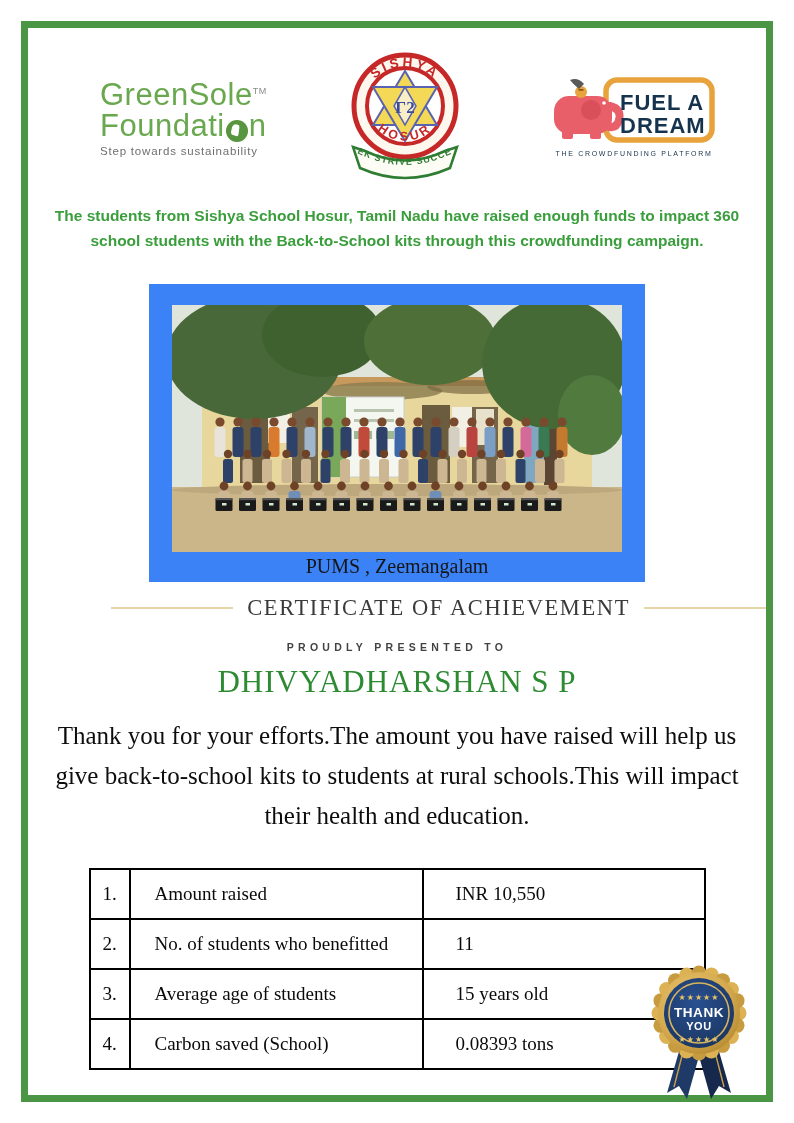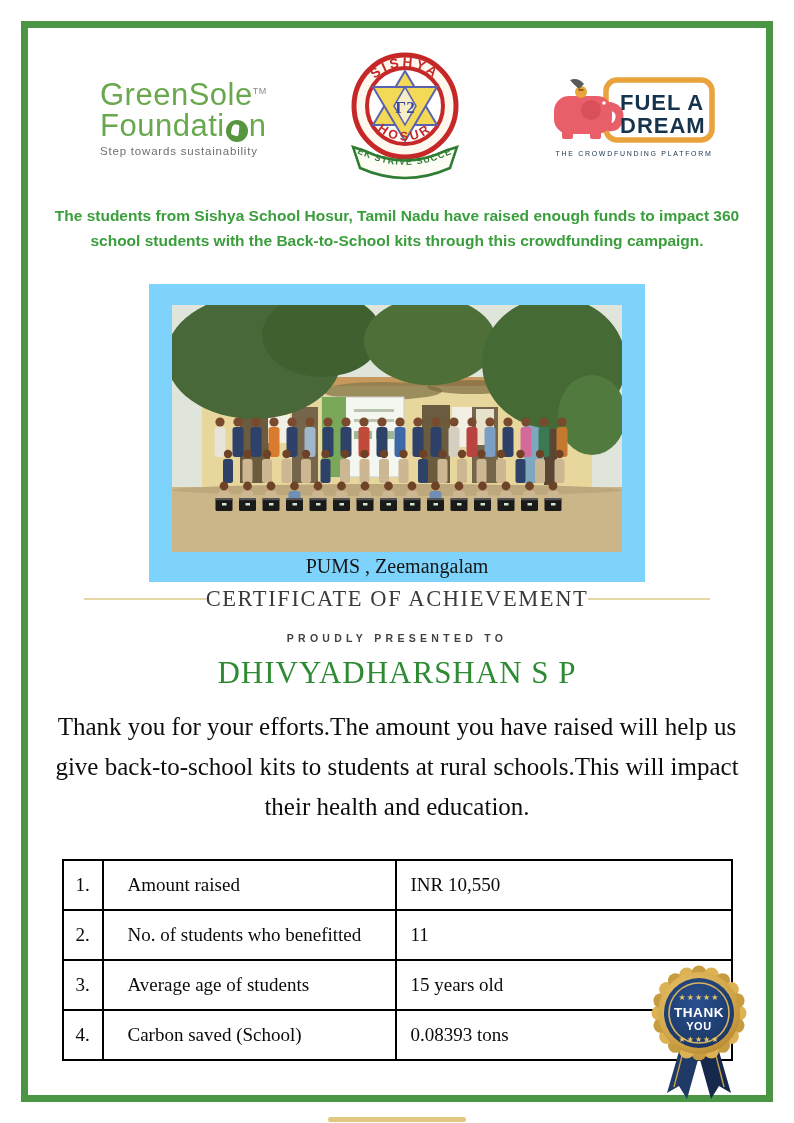--- a/index.html
+++ b/index.html
@@ -39,31 +39,31 @@
   .fuel-logo { width:176px; height:92px; margin-right:4px; }
 
   
   .impact {
     margin:22px auto 0; width:716px; text-align:center;
     color:#3a9e3c; font-weight:bold; font-size:15.5px; line-height:1.6;
   }
 
   
   .photo-card {
-    width:496px; height:298px; margin:30px auto 0; background:#7dd3fc;
+    width:496px; height:298px; margin:30px auto 0; background:#3b82f6;
     display:flex; flex-direction:column; align-items:center;
   }
   .photo-frame { margin-top:21px; width:450px; height:247px; display:block; }
   .photo-caption {
     font-family:"Liberation Serif", serif; font-size:20px; color:#151515;
     margin-top:3px;
   }
 
   
-  .title-row { display:flex; align-items:center; justify-content:center; margin-top:4px; }
+  .title-row { display:flex; align-items:center; justify-content:flex-end; gap:14px; margin-top:13px; }
   .title-rule { width:122px; height:2px; background:#e5d6a8; }
   .cert-title {
     font-family:"Liberation Serif", serif; font-size:22.5px; color:#3a3a3a;
     letter-spacing:1.6px; font-weight:500;
   }
   .presented {
     text-align:center; margin-top:20px; font-size:10.5px; letter-spacing:4.3px;
     color:#424242; font-weight:600;
   }
   .recipient {
@@ -78,21 +78,21 @@
 
   
   table.stats { border-collapse:collapse; margin:32px auto 0; }
   table.stats td {
     border:2px solid #000; height:50px;
     font-family:"Liberation Serif", serif; font-size:19px; color:#0a0a0a;
     vertical-align:middle;
   }
   td.c-no    { width:40px;  text-align:center; }
   td.c-label { width:293px; padding-left:24px; }
-  td.c-value { width:336px; padding-left:14px; }
+  td.c-value { width:282px; padding-left:32px; }
 
   
   .footer { margin-top:56px; text-align:center; }
   .date-rule { width:138px; height:5px; border-radius:3px; background:#e2c77f; margin:0 auto; }
   .date-text { margin-top:9px; font-family:"Liberation Serif", serif; font-size:24.5px; color:#0d0d0d; }
 
   
   .badge { position:absolute; right:42px; bottom:20px; width:106px; height:150px; z-index:5; }
 </style>
 </head>

